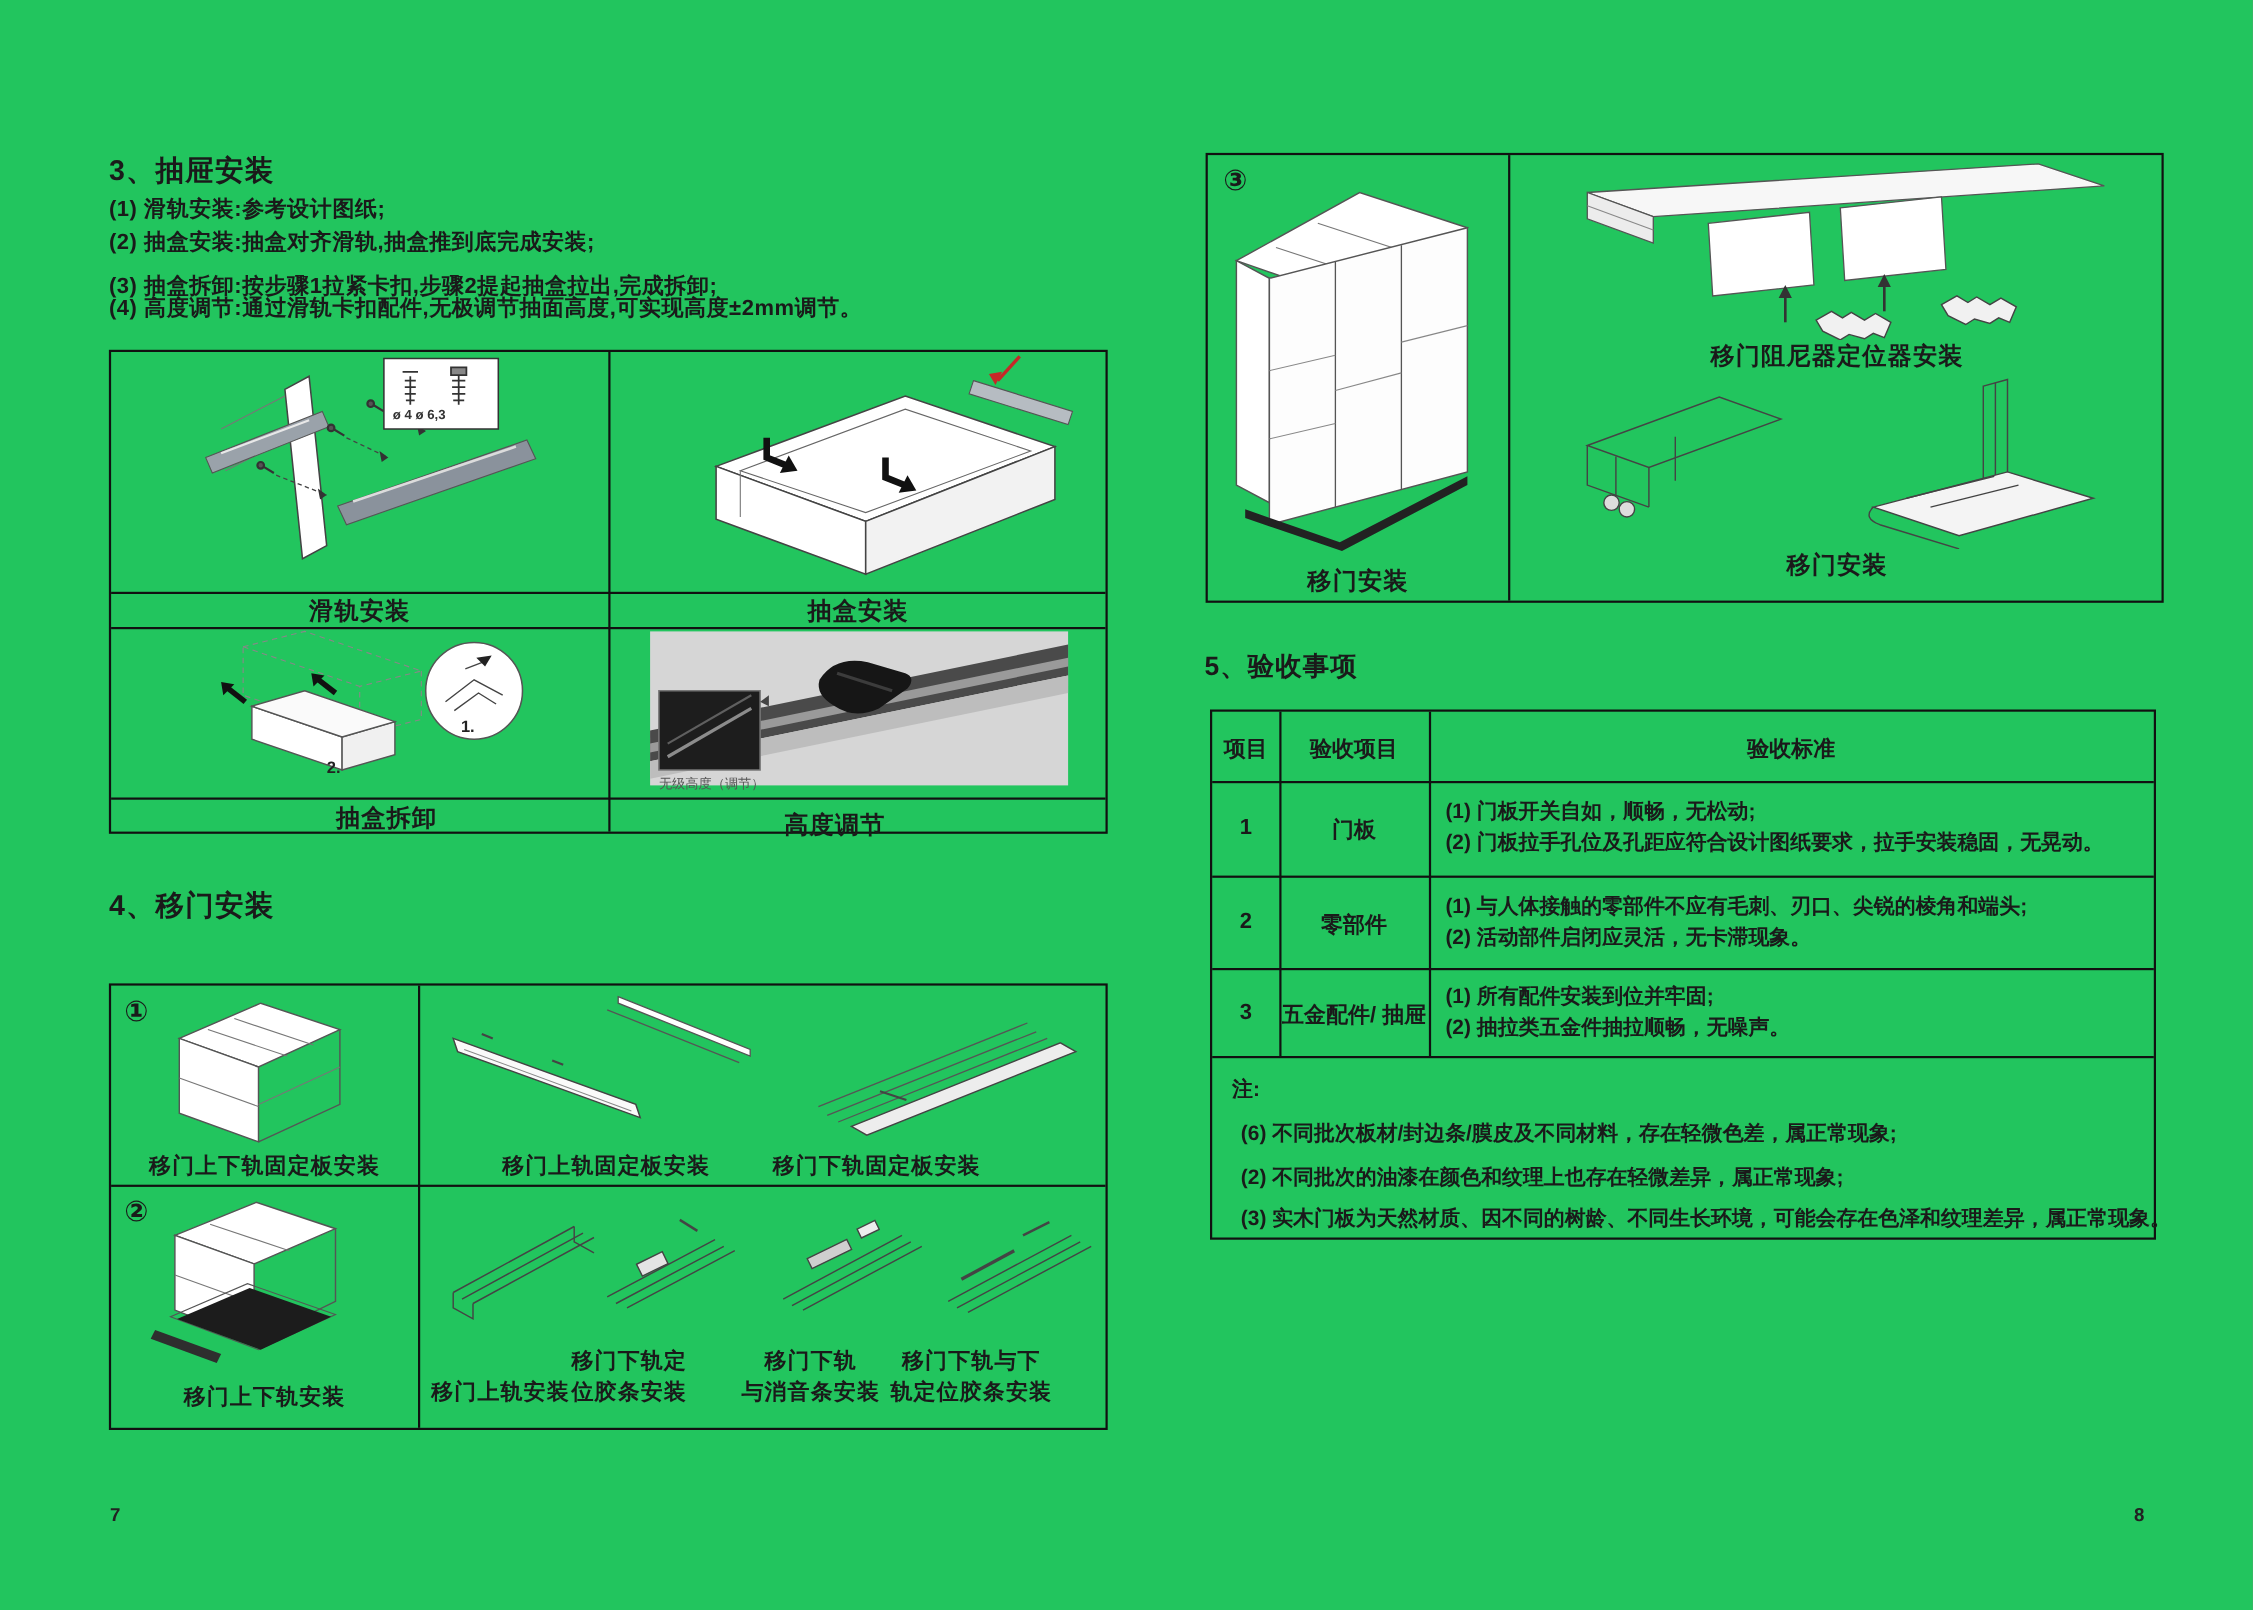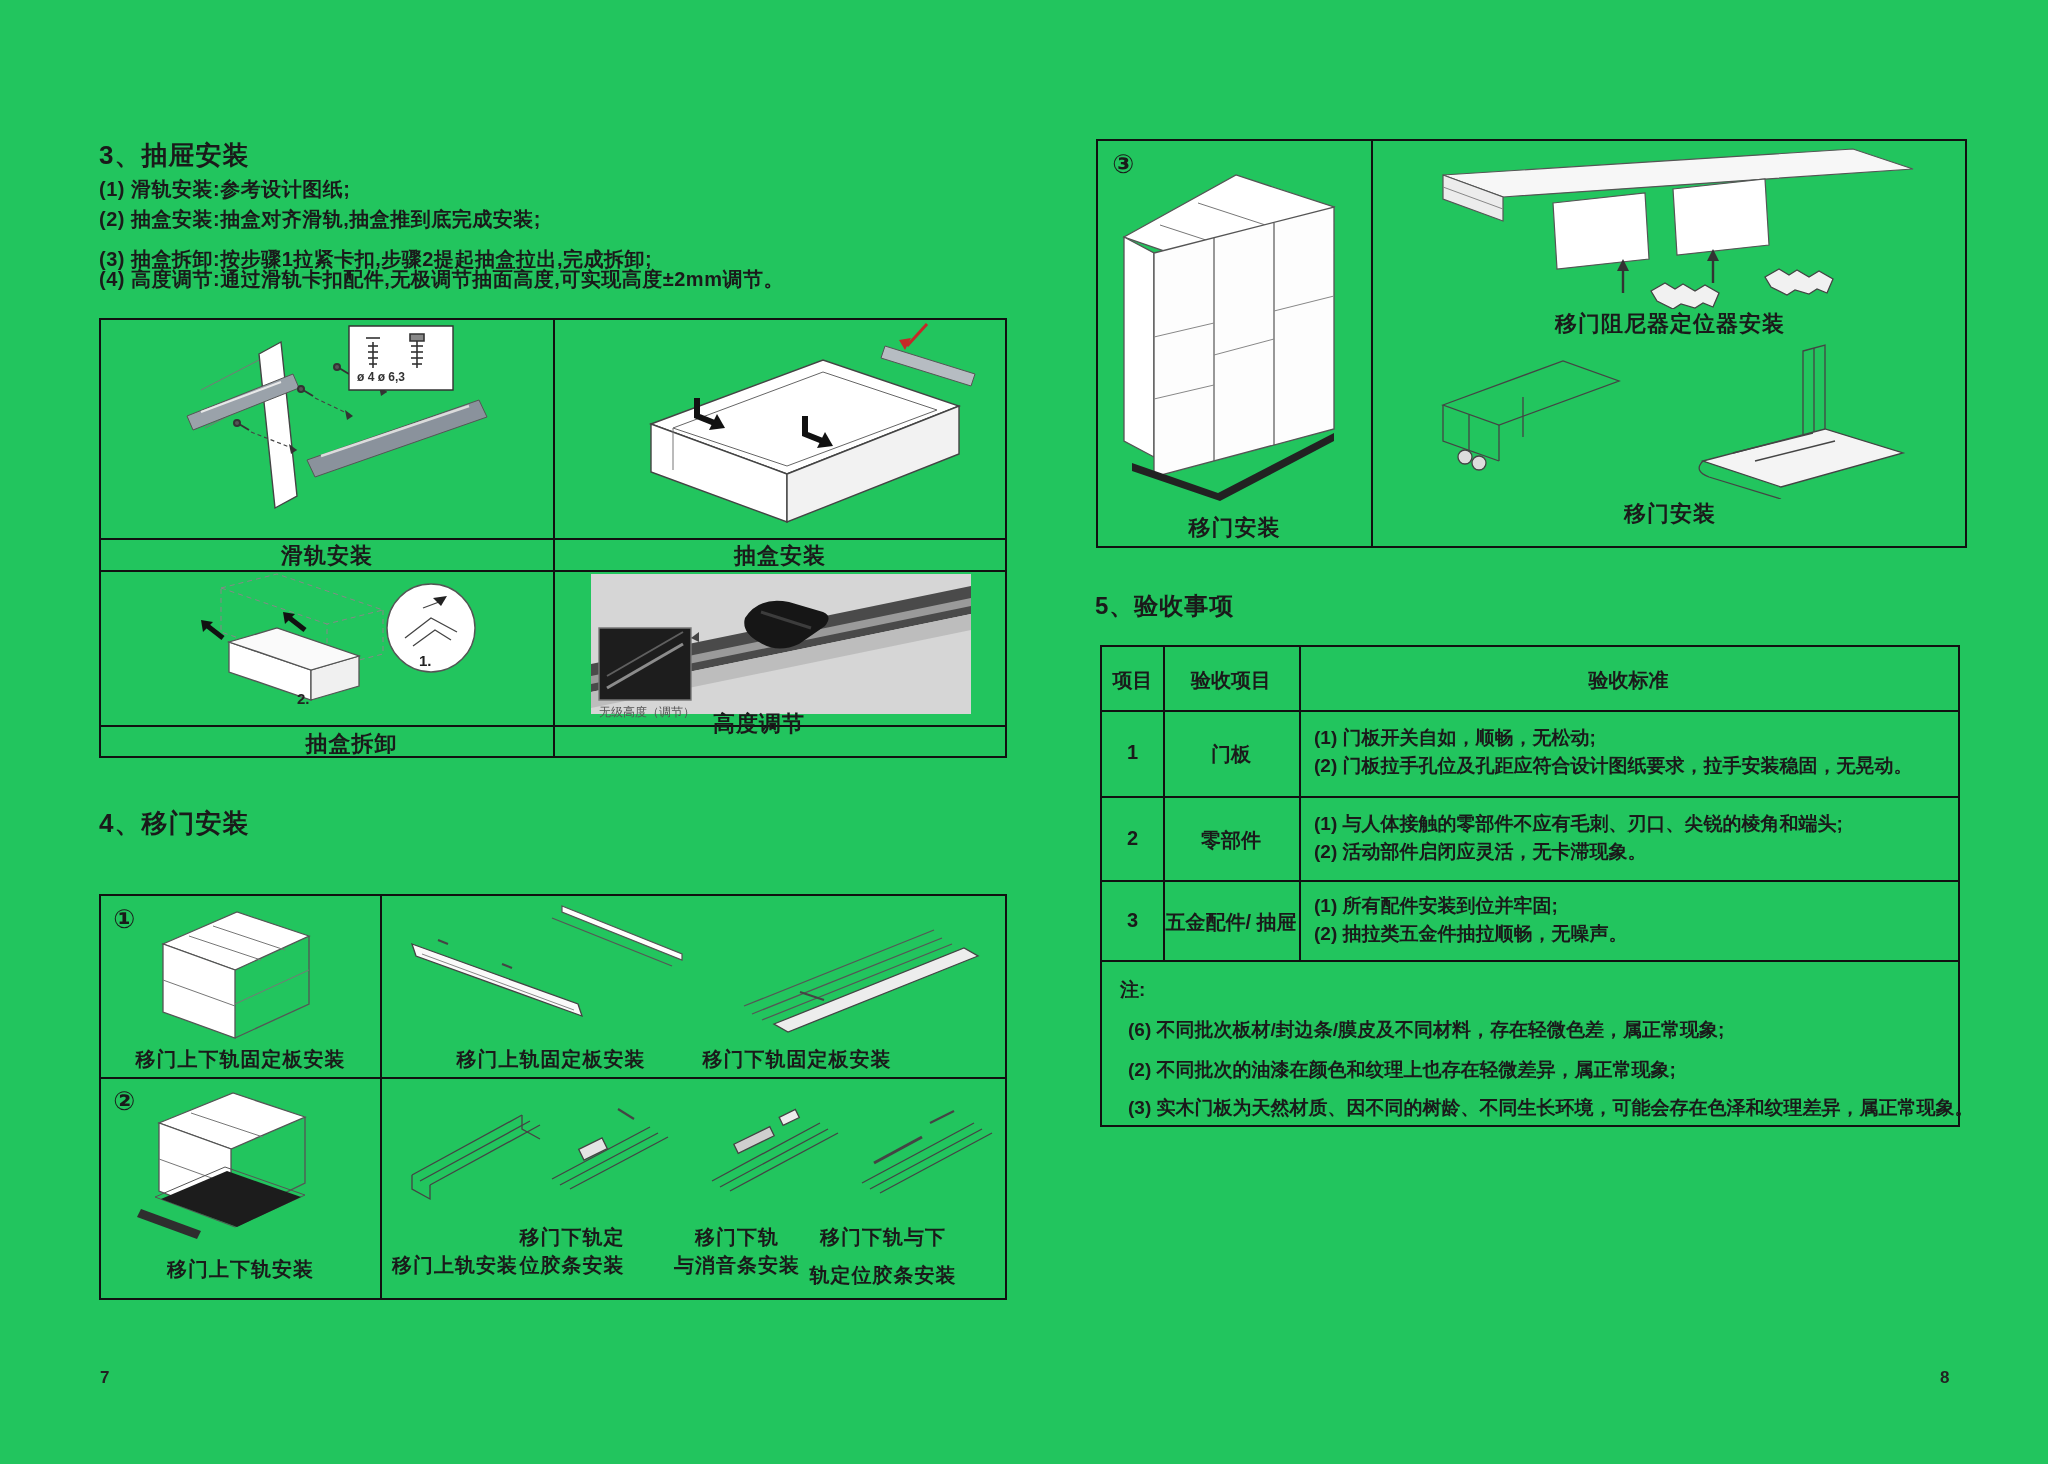--- a/index.html
+++ b/index.html
@@ -166,21 +166,21 @@
 
         <rect x="44" y="56" width="92" height="72" fill="#1d1d1d" stroke="#777" stroke-width="1.4"></rect>
         <line x1="52" y1="116" x2="128" y2="72" stroke="#8c8c8c" stroke-width="3"></line>
         <line x1="52" y1="104" x2="128" y2="60" stroke="#5f5f5f" stroke-width="2"></line>
         <polygon points="136,66 144,60 144,70" fill="#444"></polygon>
       </svg>
       <div class="abs note-sm" style="left:44px;top:132px;">无级高度（调节）</div>
     </div>
 
     <div class="abs cell-lbl" style="left:0;top:409px;width:501px;">抽盒拆卸</div>
-    <div class="abs cell-lbl" style="left:454px;top:389px;width:408px;">高度调节</div>
+    <div class="abs cell-lbl" style="left:454px;top:415px;width:408px;">高度调节</div>
   </div>
 
   <div class="abs h-sec" style="left:99px;top:806px;">4、移门安装</div>
 
   <div class="abs tframe" style="left:99px;top:894px;width:908px;height:406px;">
     <div class="abs vline" style="left:279px;top:0;height:402px;"></div>
     <div class="abs hline" style="left:0;top:181px;width:904px;"></div>
 
     <div class="abs badge" style="left:12px;top:8px;">①</div>
     <div class="abs badge" style="left:12px;top:190px;">②</div>
@@ -267,21 +267,21 @@
       </svg>
     </div>
 
     <div class="abs sm-lbl" style="left:0;top:360px;width:279px;">移门上下轨安装</div>
     <div class="abs sm-lbl" style="left:264px;top:356px;width:180px;">移门上轨安装</div>
     <div class="abs sm-lbl" style="left:381px;top:328px;width:180px;">移门下轨定</div>
     <div class="abs sm-lbl" style="left:381px;top:356px;width:180px;">位胶条安装</div>
     <div class="abs sm-lbl" style="left:546px;top:328px;width:180px;">移门下轨</div>
     <div class="abs sm-lbl" style="left:546px;top:356px;width:180px;">与消音条安装</div>
     <div class="abs sm-lbl" style="left:692px;top:328px;width:180px;">移门下轨与下</div>
-    <div class="abs sm-lbl" style="left:692px;top:356px;width:180px;margin-top:10px;">轨定位胶条安装</div>
+    <div class="abs sm-lbl" style="left:692px;top:356px;width:180px;">轨定位胶条安装</div>
   </div>
 
   <div class="abs pagenum" style="left:100px;top:1368px;">7</div>
 
   <div class="abs tframe" style="left:1096px;top:139px;width:871px;height:409px;">
     <div class="abs vline" style="left:273px;top:0;height:405px;"></div>
     <div class="abs badge" style="left:14px;top:8px;">③</div>
 
     <div class="abs" style="left:0;top:0;width:273px;height:365px;">
       <svg width="273" height="365" viewBox="0 0 273 365">

